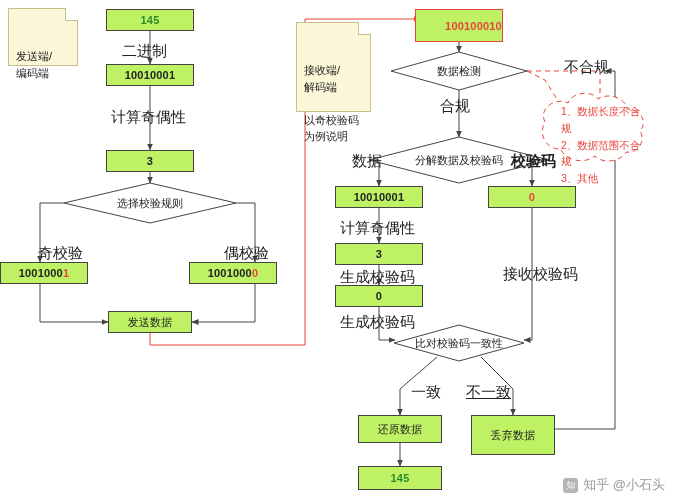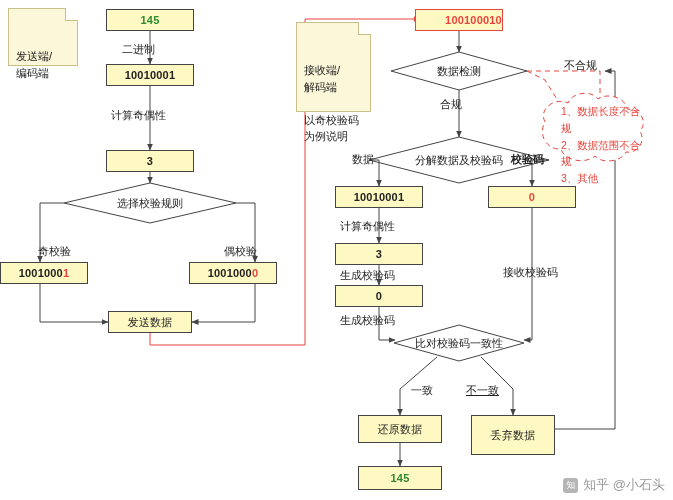--- a/index.html
+++ b/index.html
@@ -10,31 +10,31 @@
     position:relative;
     overflow:hidden;
   }
   #canvas{position:absolute;left:0;top:0;width:673px;height:500px;}
   svg.layer{position:absolute;left:0;top:0;width:673px;height:500px;pointer-events:none;}
   .node{
     position:absolute;
     box-sizing:border-box;
     display:flex;align-items:center;justify-content:center;
     text-align:right;
-    background:#fef9c3;
+    background:#bef264;
     border:1px solid #444;
     font-size:11px;
     color:#222;
     letter-spacing:0.2px;
     white-space:nowrap;
   }
   .node.bold{font-weight:bold;}
   .label{
     position:absolute;
-    font-size:11px;
+    font-size:15px;
     color:#222;
     white-space:nowrap;
     background:transparent;
   }
   .note{
     position:absolute;
     box-sizing:border-box;
     background:#fbf7d8;
     border:1px solid #c9c089;
     font-size:11px;
@@ -195,21 +195,21 @@
       <span class="redtext">1</span>
   </div>
 
   <div class="node bold" style="left:189px;top:262px;width:88px;height:22px;">
     <span>1001000</span>
       <span class="redtext">0</span>
   </div>
 
   <div class="node" style="left:108px;top:311px;width:84px;height:22px;">发送数据</div>
 
-  <div class="node bold redbox" style="left:415px;top:9px;width:88px;height:22px;padding-left:29px;">100100010</div>
+  <div class="node bold redbox" style="left:415px;top:9px;width:88px;height:33px;padding-left:29px;">100100010</div>
 
   <div class="diamond-label" style="left:419px;top:63px;width:80px;height:16px;">数据检测</div>
 
   <div class="label" style="left:564px;top:58px;">不合规</div>
 
   <div class="label" style="left:440px;top:97px;">合规</div>
 
   <div class="diamond-label" style="left:391px;top:152px;width:136px;height:16px;">分解数据及校验码</div>
 
   <div class="label" style="left:352px;top:152px;">数据</div>

